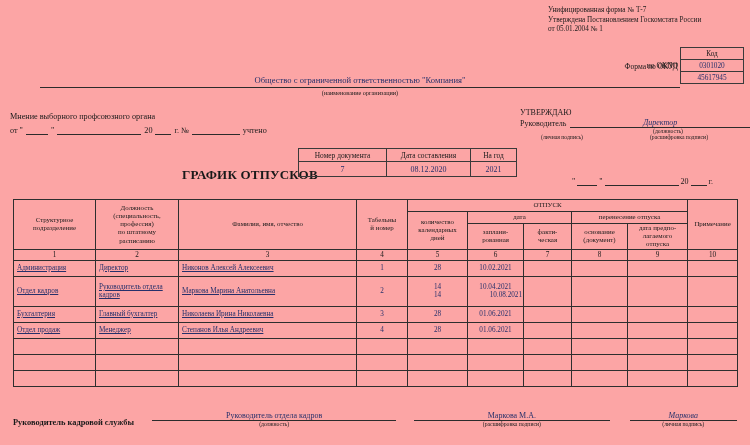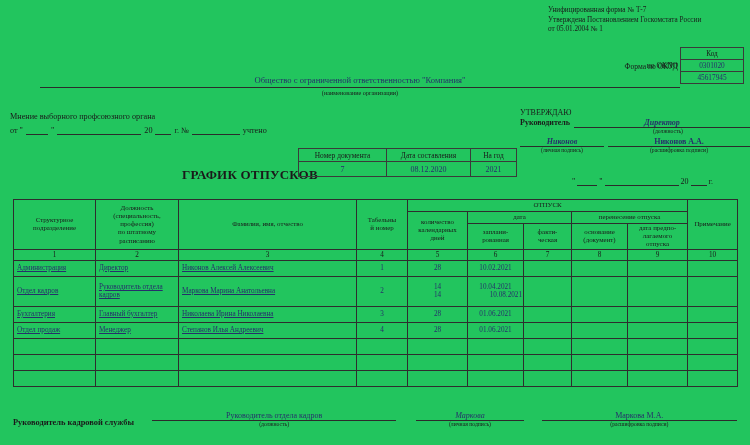--- a/index.html
+++ b/index.html
@@ -7,21 +7,21 @@
     margin: 0; padding: 0;
     width: 750px; height: 445px;
     background: #ffffff;
     font-family: "Liberation Serif", "DejaVu Serif", serif;
     color: #1a1a1a;
     overflow: hidden;
   }
   #page {
     position: relative;
     width: 750px; height: 445px;
-    background: #22c55e;
+    background: #fca5a5;
   }
   .abs { position: absolute; }
   .fill { color: #26306b; }
   .ital { font-style: italic; }
 
   
   #form-ref {
     left: 548px; top: 6px; width: 200px;
     font-size: 7.2px; line-height: 9.6px;
   }
@@ -63,21 +63,21 @@
   #union-title { left: 10px; top: 112px; font-size: 8.2px; }
   #union-row {
     left: 10px; top: 126px;
     font-size: 8.2px;
     display: flex; align-items: flex-end; gap: 3px;
   }
   .uline { display: inline-block; border-bottom: 1px solid #2b2b2b; height: 9px; }
 
   
   #approve { left: 520px; top: 108px; width: 230px; font-size: 8px; }
-  .sigrow { display: flex; align-items: flex-start; margin-top: 1px; font-weight: bold; }
+  .sigrow { display: flex; align-items: center; margin-top: 1px; }
   .siglabel { white-space: nowrap; font-size: 8px; }
   .sigfield {
     flex: 1; border-bottom: 1px solid #2b2b2b;
     text-align: center; position: relative;
     margin-left: 4px; padding-bottom: 0px;
   }
   .sigcap { font-size: 5.7px; text-align: center; margin-top: 0px; }
 
   
   #doc-title {
@@ -184,24 +184,20 @@
 
   <div class="abs" id="approve">
     <div>УТВЕРЖДАЮ</div>
     <div class="sigrow">
       <span class="siglabel">Руководитель</span>
       <span class="sigfield ital fill">Директор</span>
     </div>
     <div style="display:flex;">
       <span style="width:66px;"></span>
       <span class="sigcap" style="flex:1;">(должность)</span>
-    </div>
-    <div class="sigrow" style="margin-top:3px;">
-      <span class="sigfield ital fill" style="margin-left:0; width:84px; flex:none;">Никонов</span>
-      <span class="sigfield fill" style="flex:1;">Никонов А.А.</span>
     </div>
     <div style="display:flex;">
       <span class="sigcap" style="width:84px;">(личная подпись)</span>
       <span class="sigcap" style="flex:1; margin-left:4px;">(расшифровка подписи)</span>
     </div>
   </div>
 
   <div class="abs" id="approve-date">
     <span>"</span>
     <span class="uline" style="width:20px;"></span>
@@ -397,23 +393,23 @@
         </tr>
       </tbody>
   </table>
 
   <div class="abs" id="footer">
     <span class="ftlabel">Руководитель кадровой службы</span>
     <span class="ffield" style="width:250px; margin-left:18px;">
       <span class="val fill">Руководитель отдела кадров</span>
       <span class="cap">(должность)</span>
     </span>
+    <span class="ffield" style="width:200px; margin-left:18px;">
+      <span class="val fill">Маркова М.А.</span>
+      <span class="cap">(расшифровка подписи)</span>
+    </span>
     <span class="ffield" style="width:110px; margin-left:20px;">
       <span class="val fill ital">Маркова</span>
       <span class="cap">(личная подпись)</span>
     </span>
-    <span class="ffield" style="width:200px; margin-left:18px;">
-      <span class="val fill">Маркова М.А.</span>
-      <span class="cap">(расшифровка подписи)</span>
-    </span>
   </div>
 
 </div>
 
 </body></html>

